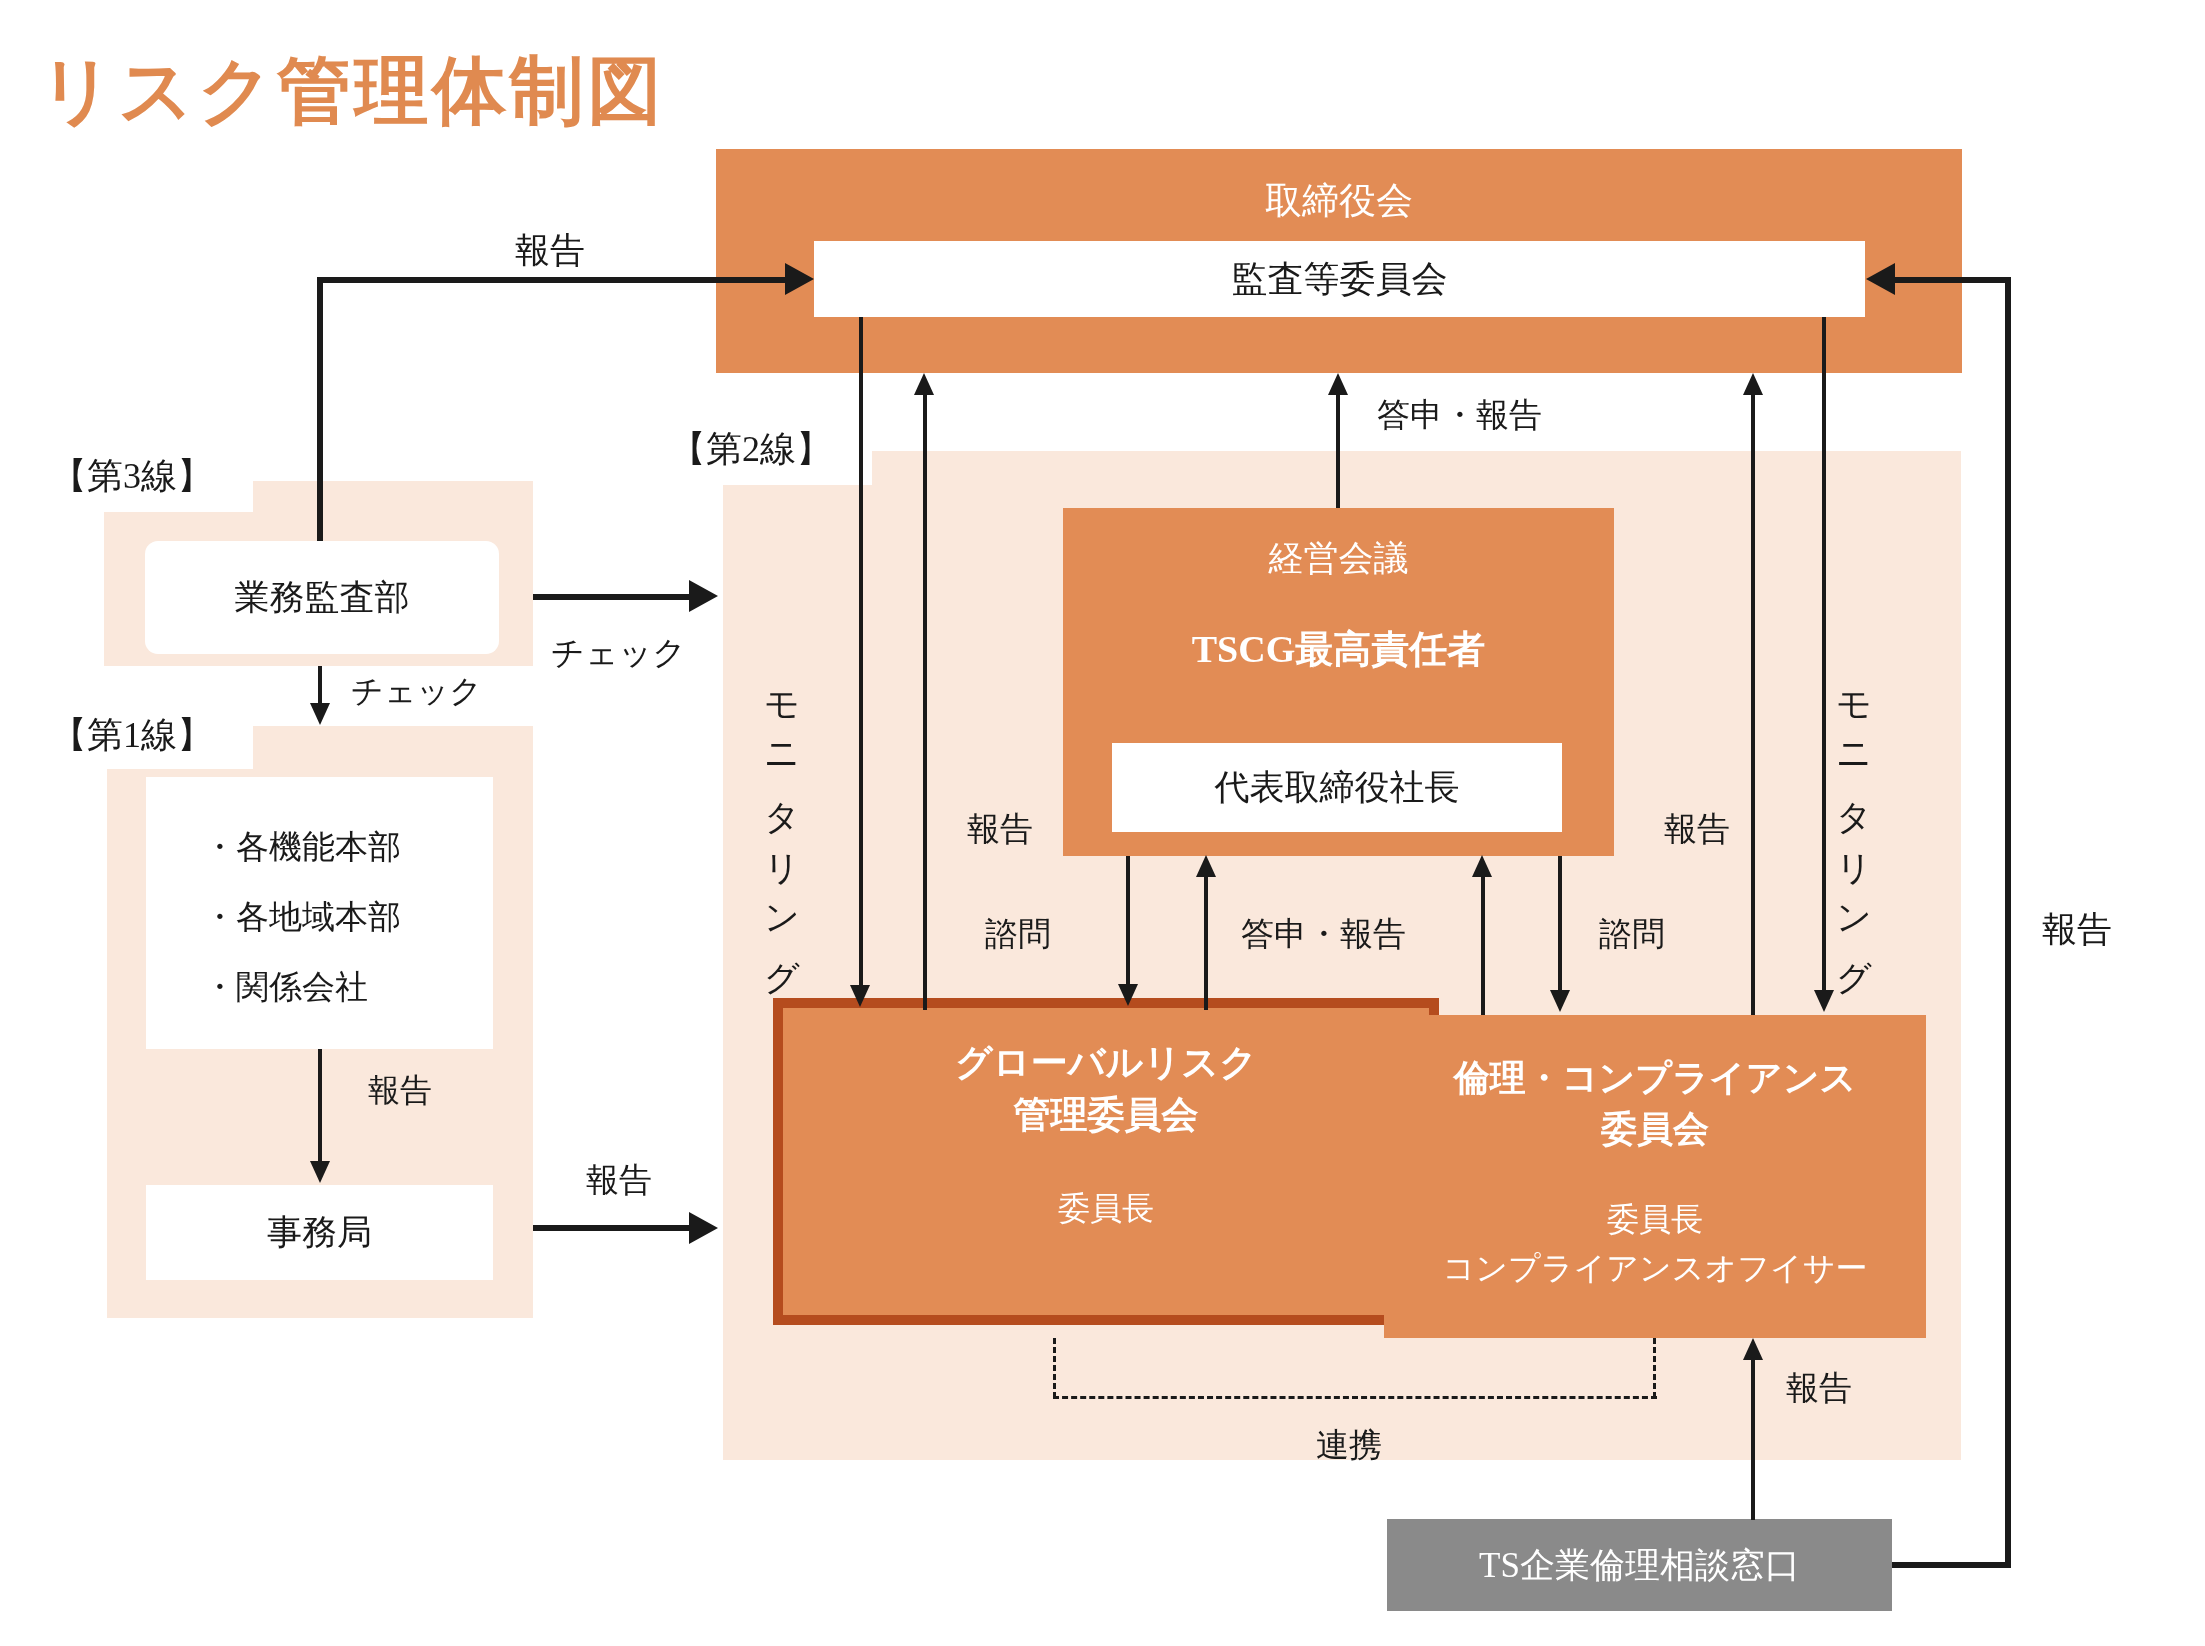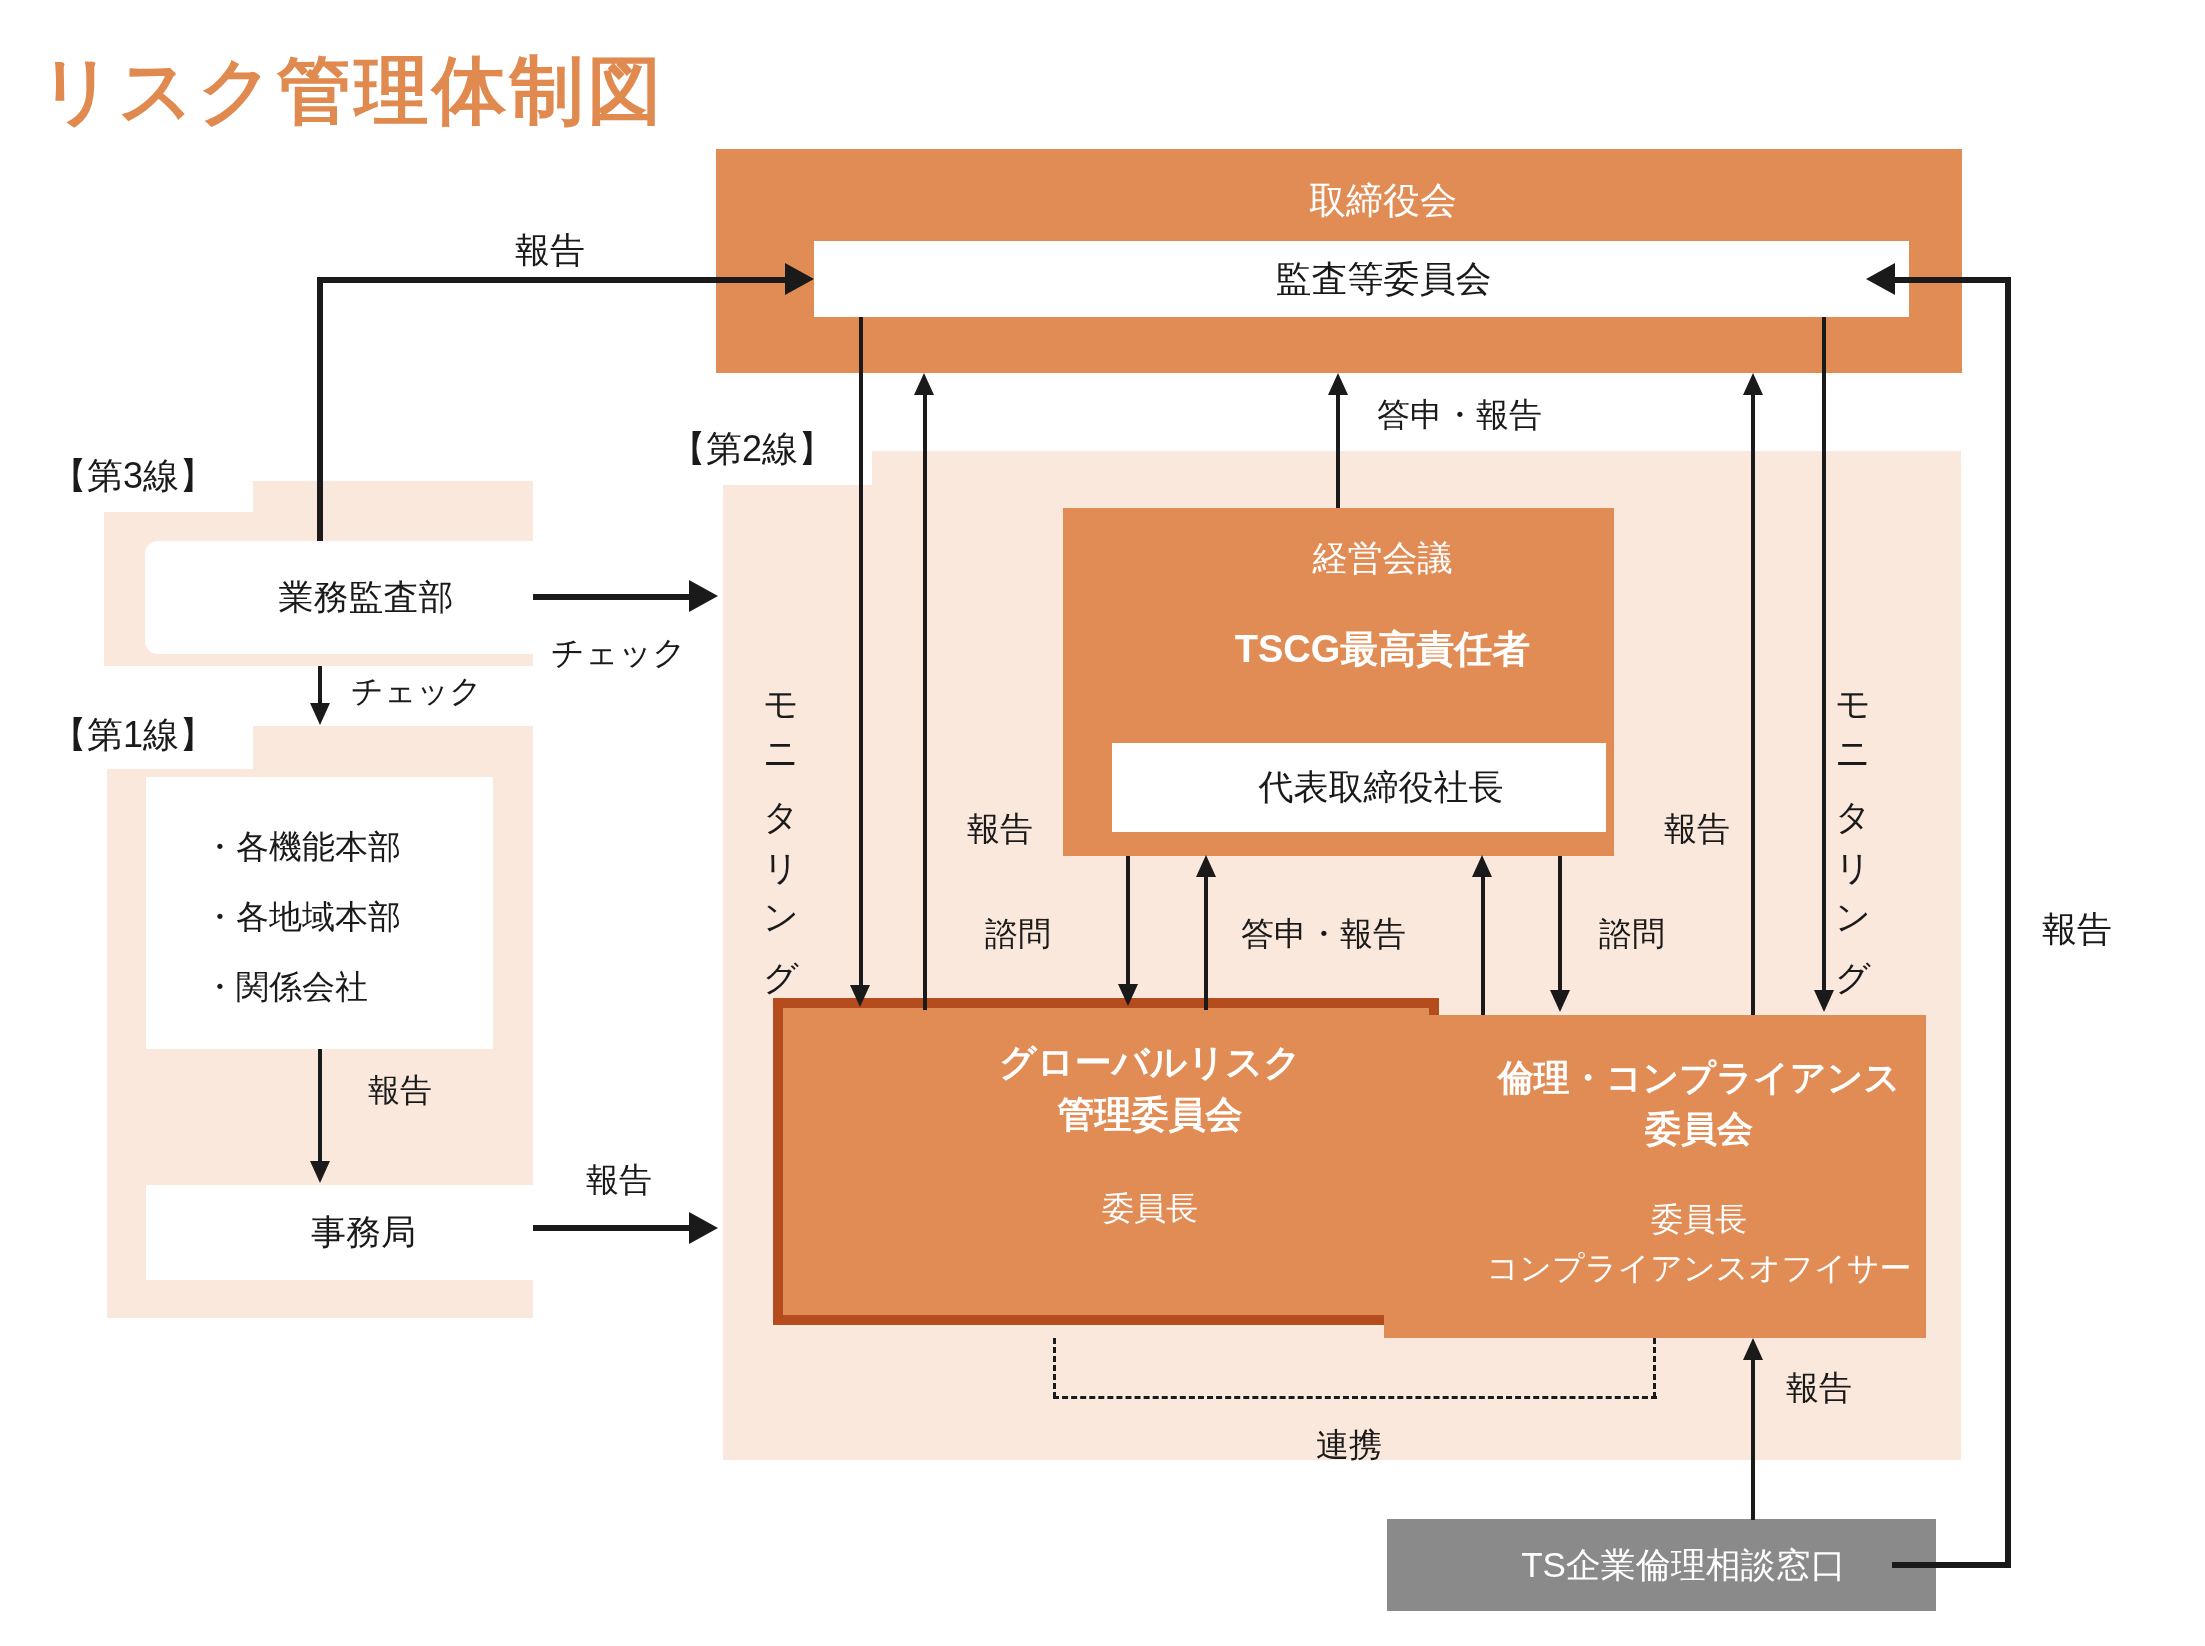--- a/index.html
+++ b/index.html
@@ -1,27 +1,27 @@
 <!DOCTYPE html>
 <html style="font-size:9.5px"><head>
 <meta charset="utf-8">
 <style>
   html,body{margin:0;padding:0;background:#ffffff;}
   .canvas{
     position:relative;width:2205px;height:1647px;background:#ffffff;overflow:hidden;
-    font-family:Liberation Sans, sans-serif;color:#1a1a1a;
+    font-family:Liberation Serif, serif;color:#1a1a1a;
   }
   .abs{position:absolute;}
   .page-title{font-size:74px;font-weight:bold;color:#E08A50;letter-spacing:3.6px;white-space:nowrap;}
   .peach{background:#FAE8DC;}
   .orange{background:#E28C55;}
   .whitebox{background:#ffffff;}
   .graybox{background:#8A8A8A;}
   .section-label{font-size:36px;color:#1a1a1a;white-space:nowrap;background:#ffffff;display:flex;align-items:center;}
-  .ctext{display:flex;align-items:center;justify-content:center;text-align:left;white-space:nowrap;padding-left:44px;}
+  .ctext{display:flex;align-items:center;justify-content:center;text-align:left;white-space:nowrap;}
   .wtext{color:#ffffff;}
   .lbl{font-size:33px;white-space:nowrap;}
   .vtext{writing-mode:vertical-rl;text-orientation:upright;font-size:35px;letter-spacing:13px;white-space:nowrap;}
   .hline{background:#1a1a1a;height:6px;}
   .vline{background:#1a1a1a;width:6px;}
   .vline-thin{background:#1a1a1a;width:3.6px;}
   .dashv{width:0;border-left:3.6px dashed #1a1a1a;}
   .dashh{height:0;border-top:3.6px dashed #1a1a1a;}
   .head-right{width:0;height:0;border-left:29px solid #1a1a1a;border-top:16.7px solid transparent;border-bottom:16.7px solid transparent;}
   .head-left{width:0;height:0;border-right:29px solid #1a1a1a;border-top:16.7px solid transparent;border-bottom:16.7px solid transparent;}

